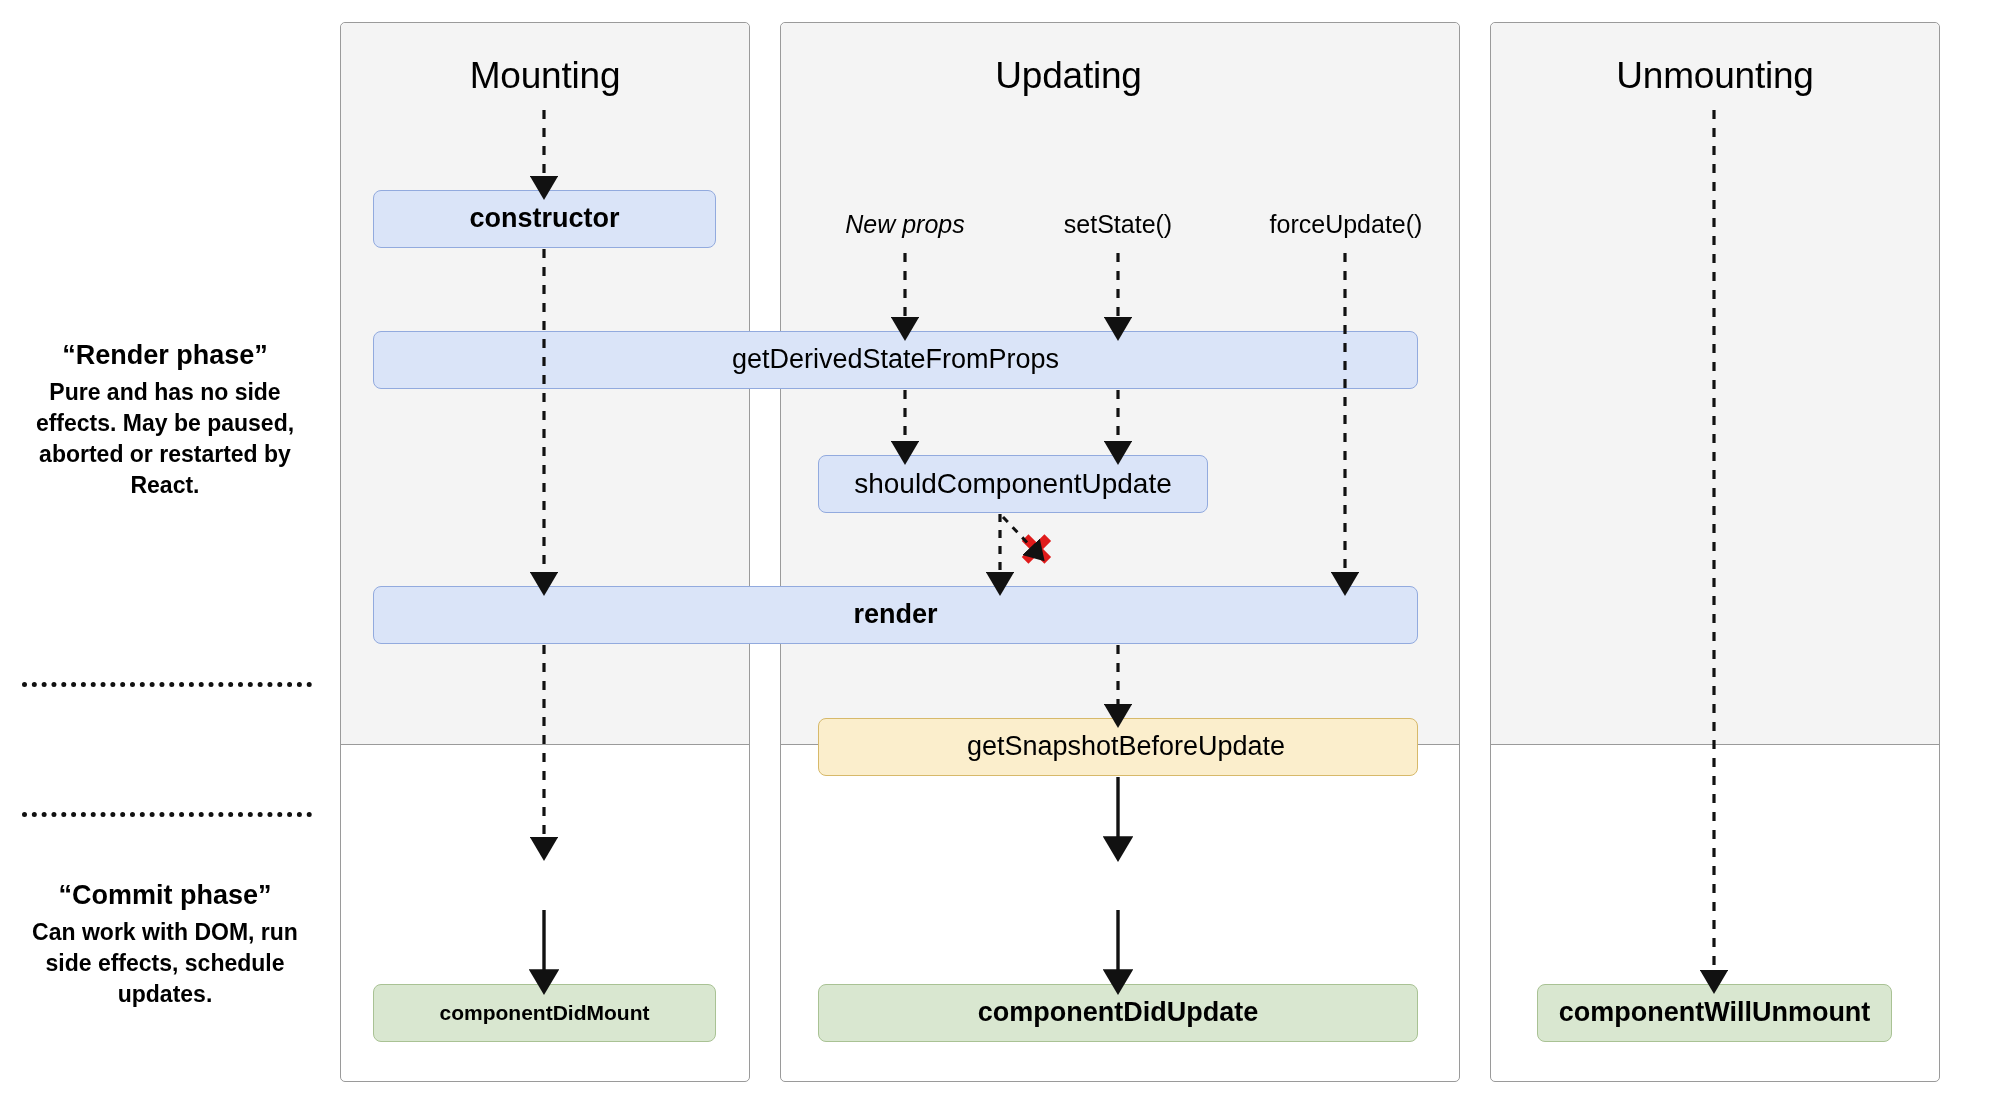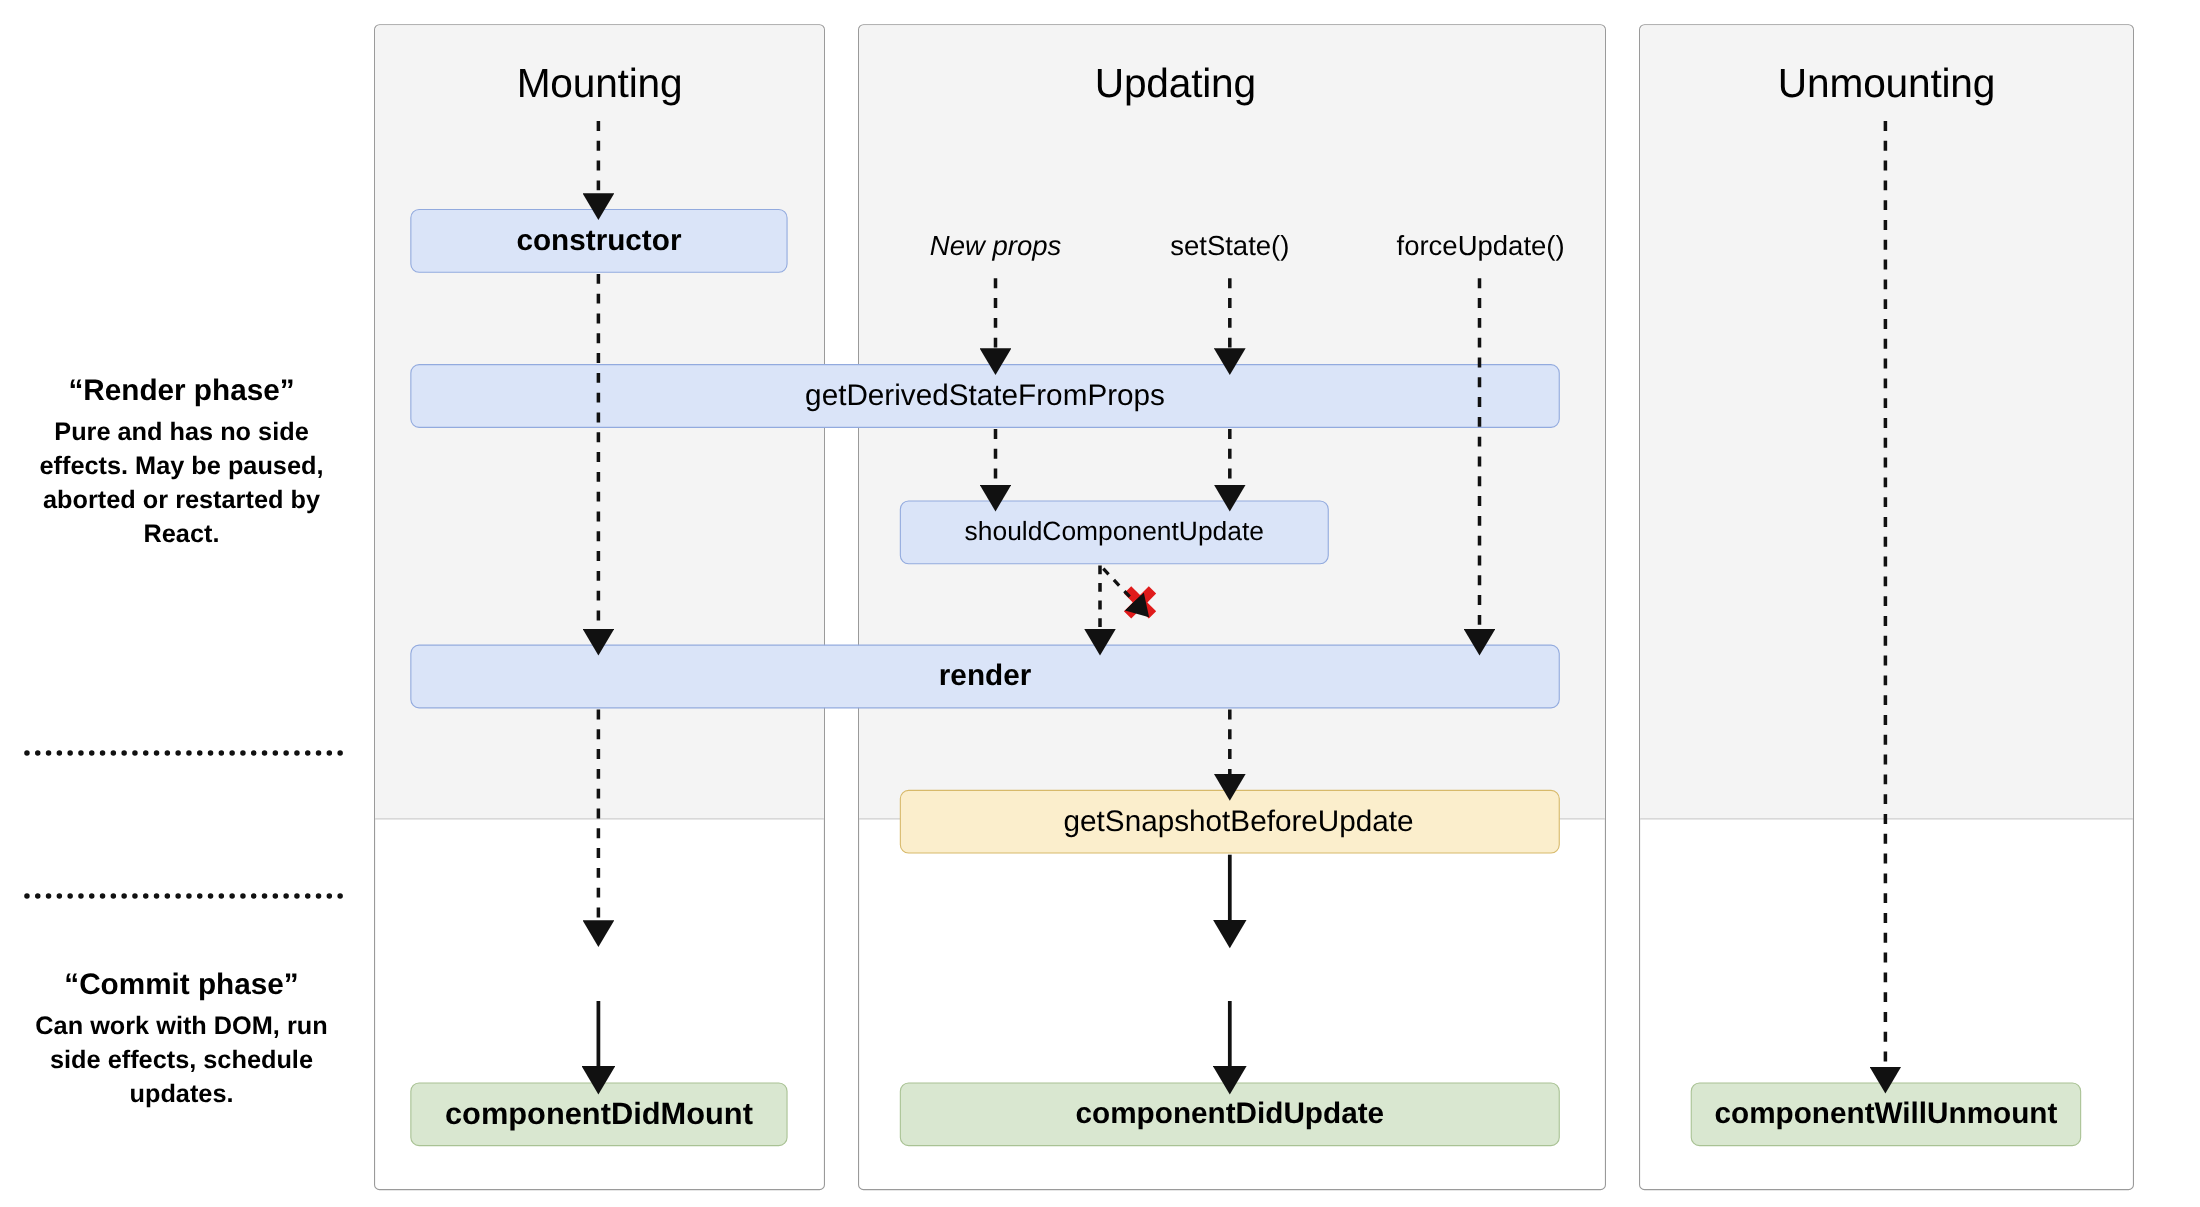--- a/index.html
+++ b/index.html
@@ -86,34 +86,34 @@
 
   <div class="node blue" style="left:373px;top:190px;width:343px;height:58px;">
     <span class="txt w-bold" style="font-size:27px;">constructor</span>
   </div>
 
   <div class="node blue" style="left:373px;top:331px;width:1045px;height:58px;">
     <span class="txt w-normal" style="font-size:27px;">getDerivedStateFromProps</span>
   </div>
 
   <div class="node blue" style="left:818px;top:455px;width:390px;height:58px;">
-    <span class="txt w-normal" style="font-size:24px;">shouldComponentUpdate</span>
+    <span class="txt w-normal" style="font-size:28px;">shouldComponentUpdate</span>
   </div>
 
   <div class="node blue" style="left:373px;top:586px;width:1045px;height:58px;">
     <span class="txt w-bold" style="font-size:27px;">render</span>
   </div>
 
   <div class="node yellow" style="left:818px;top:718px;width:600px;height:58px;">
     <span class="txt w-normal" style="font-size:27px;margin-left:16px;">getSnapshotBeforeUpdate</span>
   </div>
 
 
   <div class="node green" style="left:373px;top:984px;width:343px;height:58px;">
-    <span class="txt w-bold" style="font-size:28px;">componentDidMount</span>
+    <span class="txt w-bold" style="font-size:21px;">componentDidMount</span>
   </div>
 
   <div class="node green" style="left:818px;top:984px;width:600px;height:58px;">
     <span class="txt w-bold" style="font-size:27px;">componentDidUpdate</span>
   </div>
 
   <div class="node green" style="left:1537px;top:984px;width:355px;height:58px;">
     <span class="txt w-bold" style="font-size:27px;">componentWillUnmount</span>
   </div>
 

